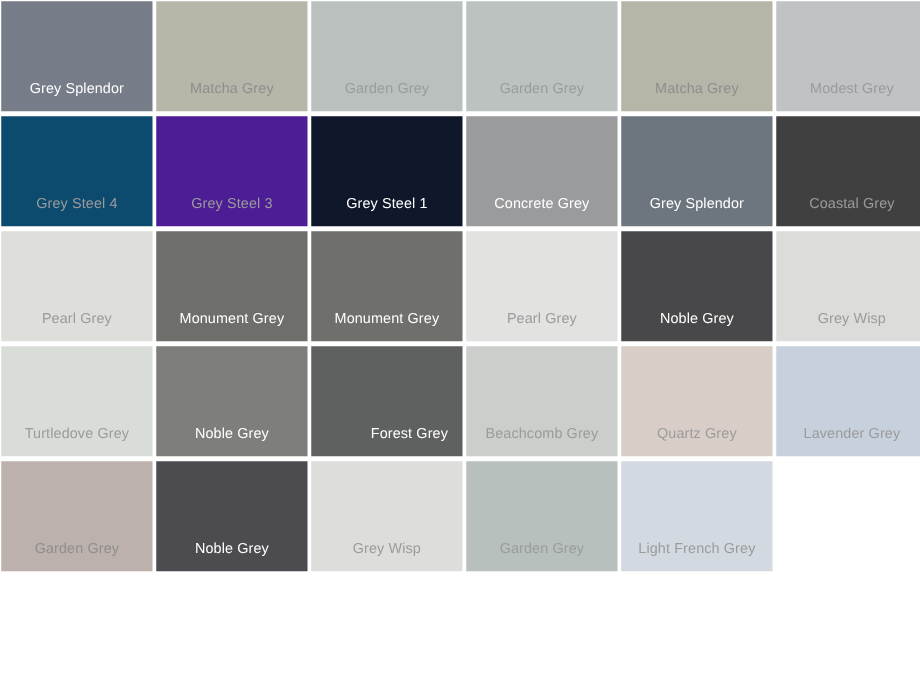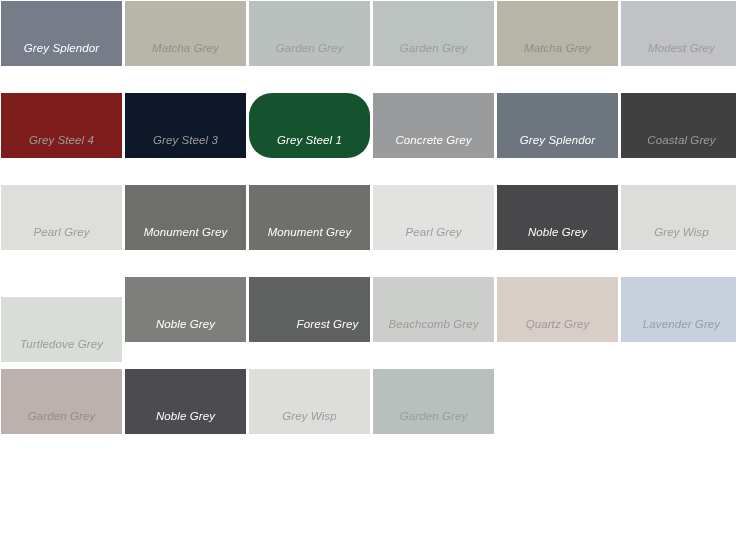--- a/index.html
+++ b/index.html
@@ -19,26 +19,25 @@
     grid-template-rows: repeat(6, 91px);
     column-gap: 3px;
     row-gap: 1px;
     padding: 1px 0 0 1px;
     box-sizing: border-box;
   }
   .swatch {
     position: relative;
     box-sizing: border-box;
     width: 121px;
-    height: 65px;
+    height: 88px;
     display: flex;
     align-items: flex-end;
     justify-content: flex-start;
     overflow: hidden;
-    font-style: italic;
   }
   .swatch-label {
     width: 100%;
     text-align: center;
     font-size: 11.5px;
     line-height: 1;
     letter-spacing: 0.1px;
     padding-bottom: 12px;
     white-space: nowrap;
     user-select: none;
@@ -71,27 +70,27 @@
     </div>
     <div class="swatch tone-light" title="Garden Grey" style="background: rgb(188, 194, 191);">
       <div class="swatch-label">Garden Grey</div>
     </div>
     <div class="swatch tone-mid" title="Matcha Grey" style="background: rgb(183, 180, 168);">
       <div class="swatch-label">Matcha Grey</div>
     </div>
     <div class="swatch tone-light" title="Modest Grey" style="background: rgb(193, 194, 198);">
       <div class="swatch-label">Modest Grey</div>
     </div>
-    <div class="swatch tone-light" title="Grey Steel 4" style="background: #7f1d1d;">
+    <div class="swatch tone-light" title="Grey Steel 4" style="background: #0c4a6e;">
       <div class="swatch-label">Grey Steel 4</div>
     </div>
-    <div class="swatch tone-light" title="Grey Steel 3" style="background: #0f172a;">
+    <div class="swatch tone-light" title="Grey Steel 3" style="background: #4c1d95;">
       <div class="swatch-label">Grey Steel 3</div>
     </div>
-    <div class="swatch tone-dark" title="Grey Steel 1" style="background: #14532d; border-radius: 23px;">
+    <div class="swatch tone-dark" title="Grey Steel 1" style="background: #0f172a;">
       <div class="swatch-label">Grey Steel 1</div>
     </div>
     <div class="swatch tone-dark" title="Concrete Grey" style="background: rgb(154, 155, 157);">
       <div class="swatch-label">Concrete Grey</div>
     </div>
     <div class="swatch tone-dark" title="Grey Splendor" style="background: rgb(109, 118, 126);">
       <div class="swatch-label">Grey Splendor</div>
     </div>
     <div class="swatch tone-light" title="Coastal Grey" style="background: #404040;">
       <div class="swatch-label">Coastal Grey</div>
@@ -107,21 +106,21 @@
     </div>
     <div class="swatch tone-light" title="Pearl Grey" style="background: rgb(226, 226, 225);">
       <div class="swatch-label">Pearl Grey</div>
     </div>
     <div class="swatch tone-dark" title="Noble Grey" style="background: rgb(72, 72, 74);">
       <div class="swatch-label">Noble Grey</div>
     </div>
     <div class="swatch tone-light" title="Grey Wisp" style="background: rgb(220, 220, 218);">
       <div class="swatch-label">Grey Wisp</div>
     </div>
-    <div class="swatch tone-light" title="Turtledove Grey" style="background: rgb(217, 221, 216); margin-top: 20px;">
+    <div class="swatch tone-light" title="Turtledove Grey" style="background: rgb(217, 221, 216);">
       <div class="swatch-label">Turtledove Grey</div>
     </div>
     <div class="swatch tone-dark" title="Lead Grey" style="background: rgb(126, 126, 124);">
       <div class="swatch-label">Noble Grey</div>
     </div>
     <div class="swatch tone-dark" title="Forest Grey" style="background: rgb(94, 97, 95); padding-left: 36px;">
       <div class="swatch-label">Forest Grey</div>
     </div>
     <div class="swatch tone-light" title="Beachcomb Grey" style="background: rgb(203, 206, 202);">
       <div class="swatch-label">Beachcomb Grey</div>
@@ -137,18 +136,21 @@
     </div>
     <div class="swatch tone-dark" title="Noble Grey" style="background: rgb(76, 76, 80);">
       <div class="swatch-label">Noble Grey</div>
     </div>
     <div class="swatch tone-light" title="Grey Wisp" style="background: rgb(221, 221, 219);">
       <div class="swatch-label">Grey Wisp</div>
     </div>
     <div class="swatch tone-light" title="Garden Grey" style="background: rgb(183, 192, 188);">
       <div class="swatch-label">Garden Grey</div>
     </div>
+    <div class="swatch tone-light" title="Light French Grey" style="background: rgb(211, 217, 225);">
+      <div class="swatch-label">Light French Grey</div>
+    </div>
     <div class="swatch empty"></div>
     <div class="swatch empty"></div>
     <div class="swatch empty"></div>
     <div class="swatch empty"></div>
     <div class="swatch empty"></div>
   </div>
 
 </body></html>

